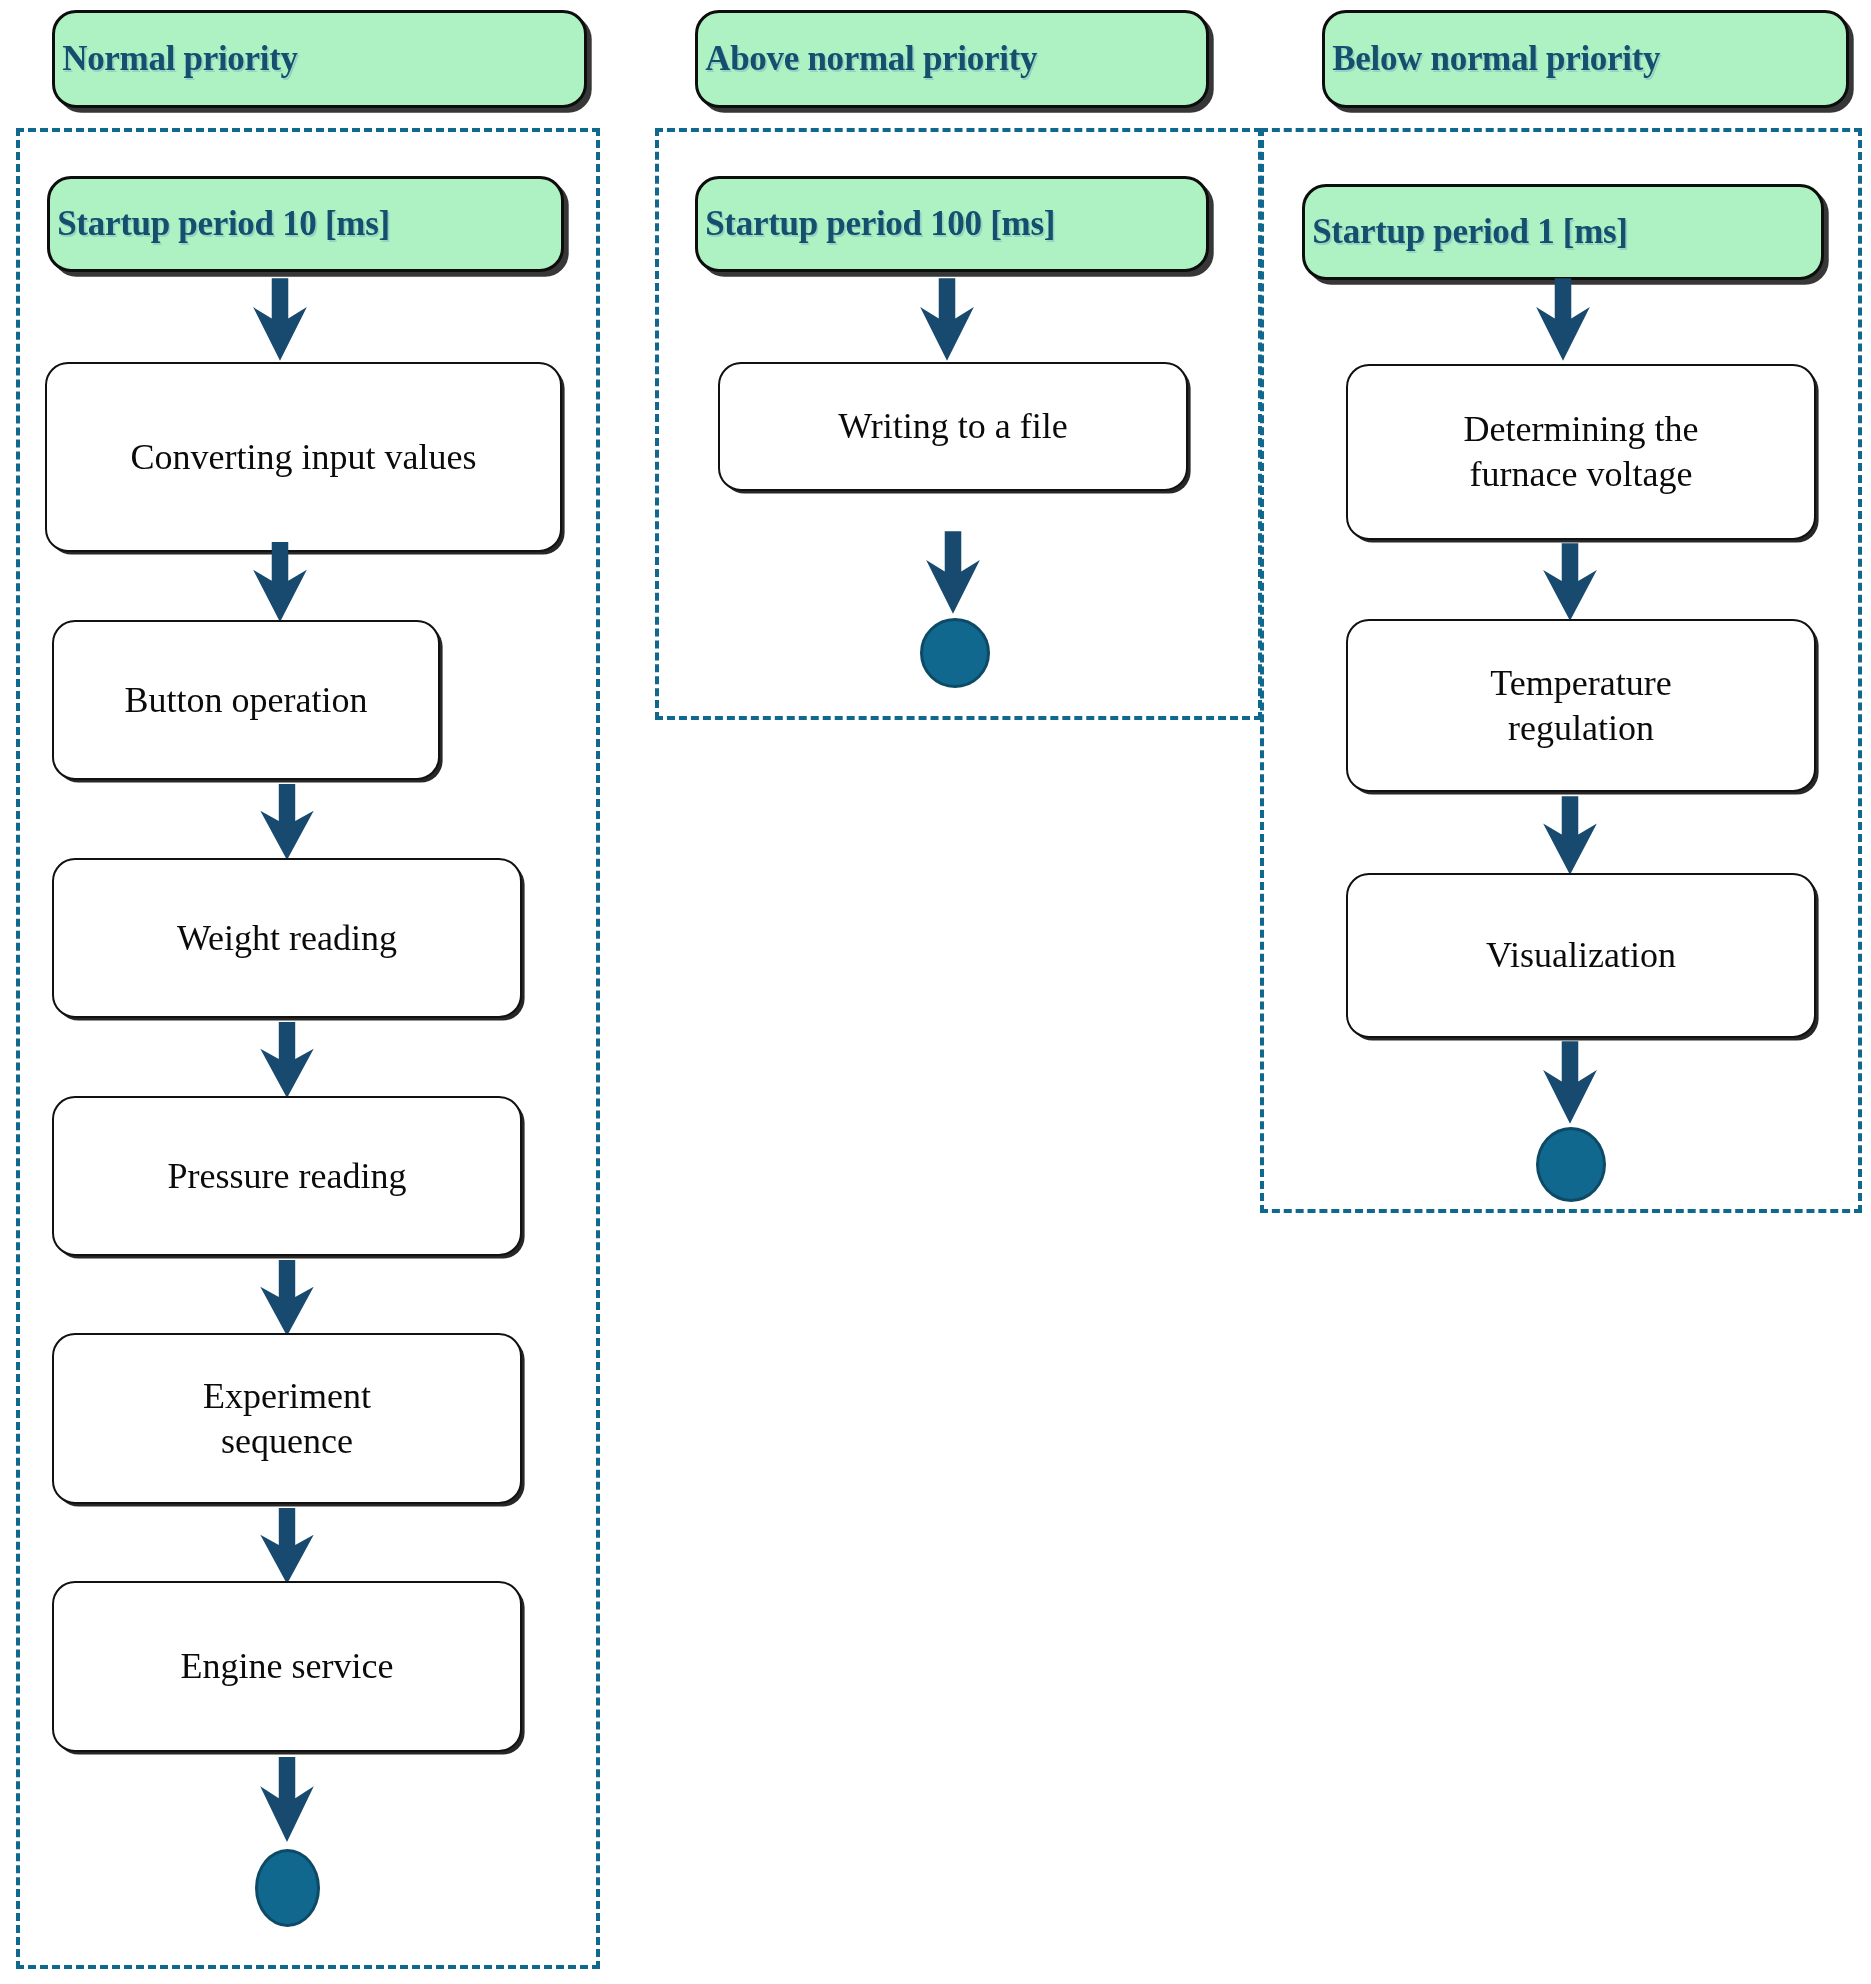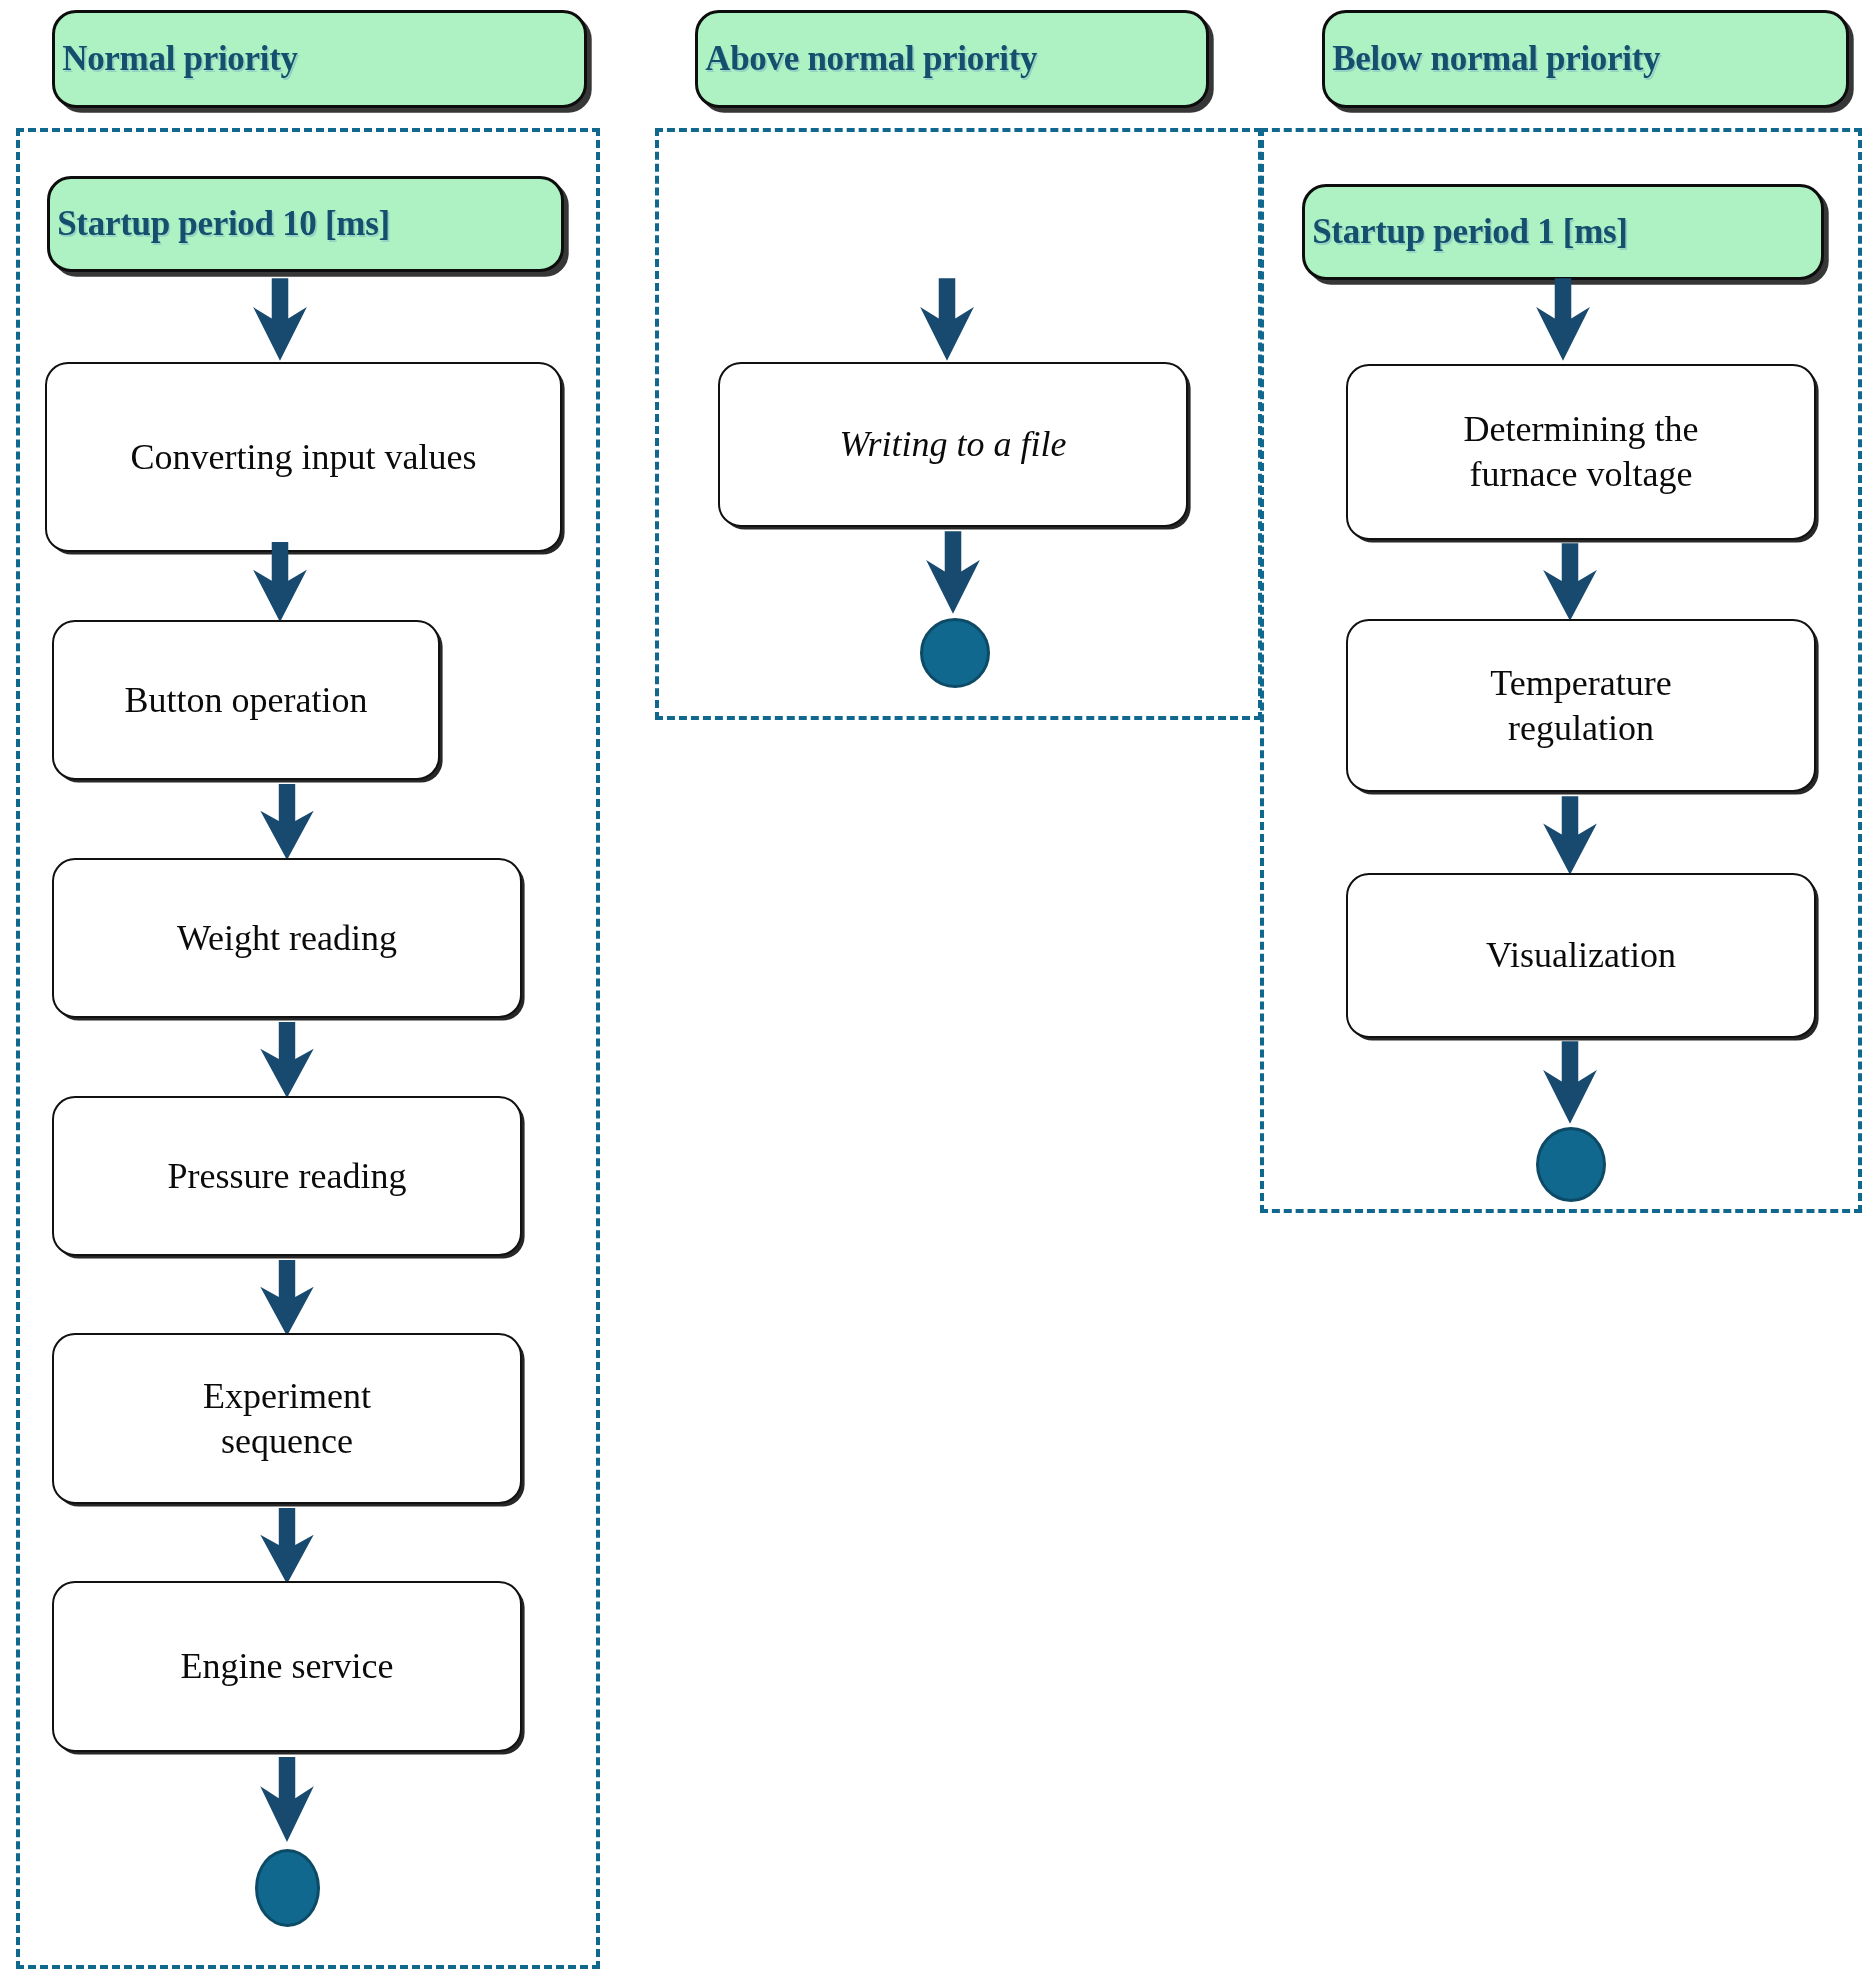--- a/index.html
+++ b/index.html
@@ -170,28 +170,31 @@
   </div>
 
   <div class="end-node" style="left:255px; top:1849px; width:65px; height:78px;"></div>
 
   <div class="green-box" style="left:695px; top:10.3px; width:514px; height:98px;">
     <span class="label">Above normal priority</span>
   </div>
 
   <div class="lane-box" style="left:655px; top:128px; width:607px; height:592px;"></div>
 
+  <div class="green-box" style="left:695px; top:176px; width:514px; height:96px;">
+    <span class="label">Startup period 100 [ms]</span>
+  </div>
 
   <div class="arrow" style="left:916px; top:278px; width:62px; height:83px;">
     <svg width="62" height="83" viewBox="0 0 120 160">
       <path d="M44 0 L76 0 L76 78 L112 56 L60 160 L8 56 L44 78 Z" fill="#174a6e"></path>
     </svg>
   </div>
 
-  <div class="action-box" style="left:718px; top:362px; width:470px; height:165px;font-style:italic;">
+  <div class="action-box" style="left:718px; top:362px; width:470px; height:129px;">
     <span class="label">Writing to a file</span>
   </div>
 
   <div class="arrow" style="left:922px; top:531px; width:62px; height:83px;">
     <svg width="62" height="83" viewBox="0 0 120 160">
       <path d="M44 0 L76 0 L76 78 L112 56 L60 160 L8 56 L44 78 Z" fill="#174a6e"></path>
     </svg>
   </div>
 
   <div class="end-node" style="left:920px; top:618px; width:70px; height:70px;"></div>

